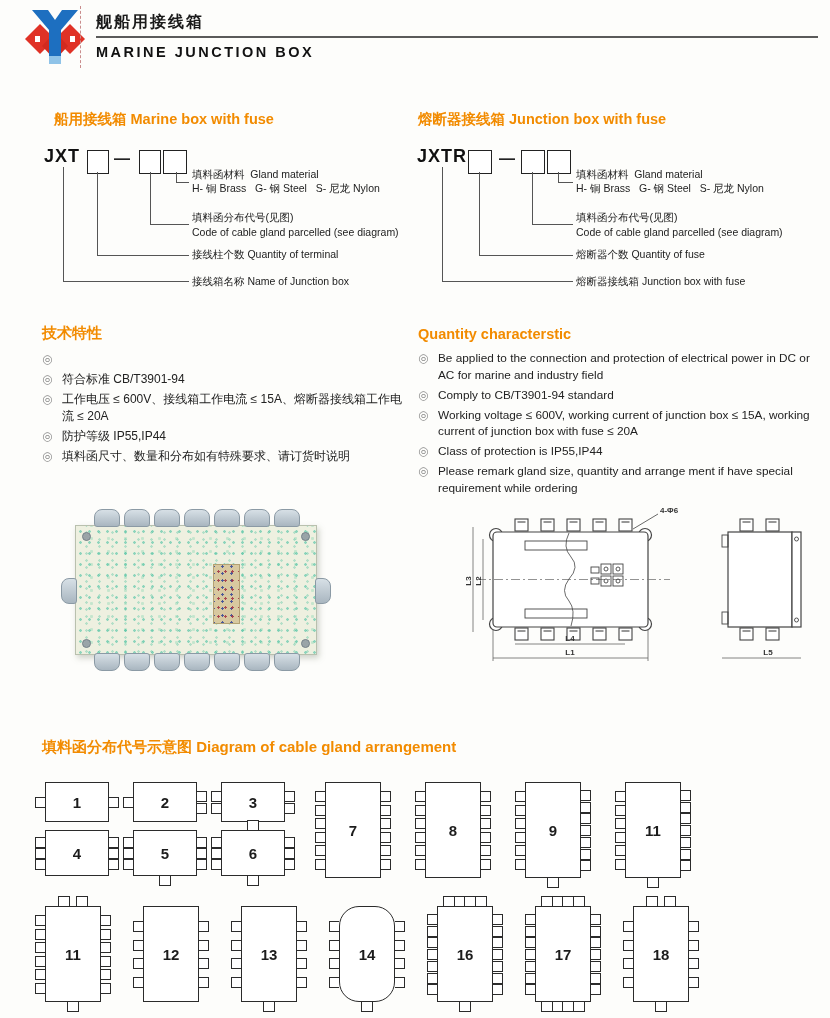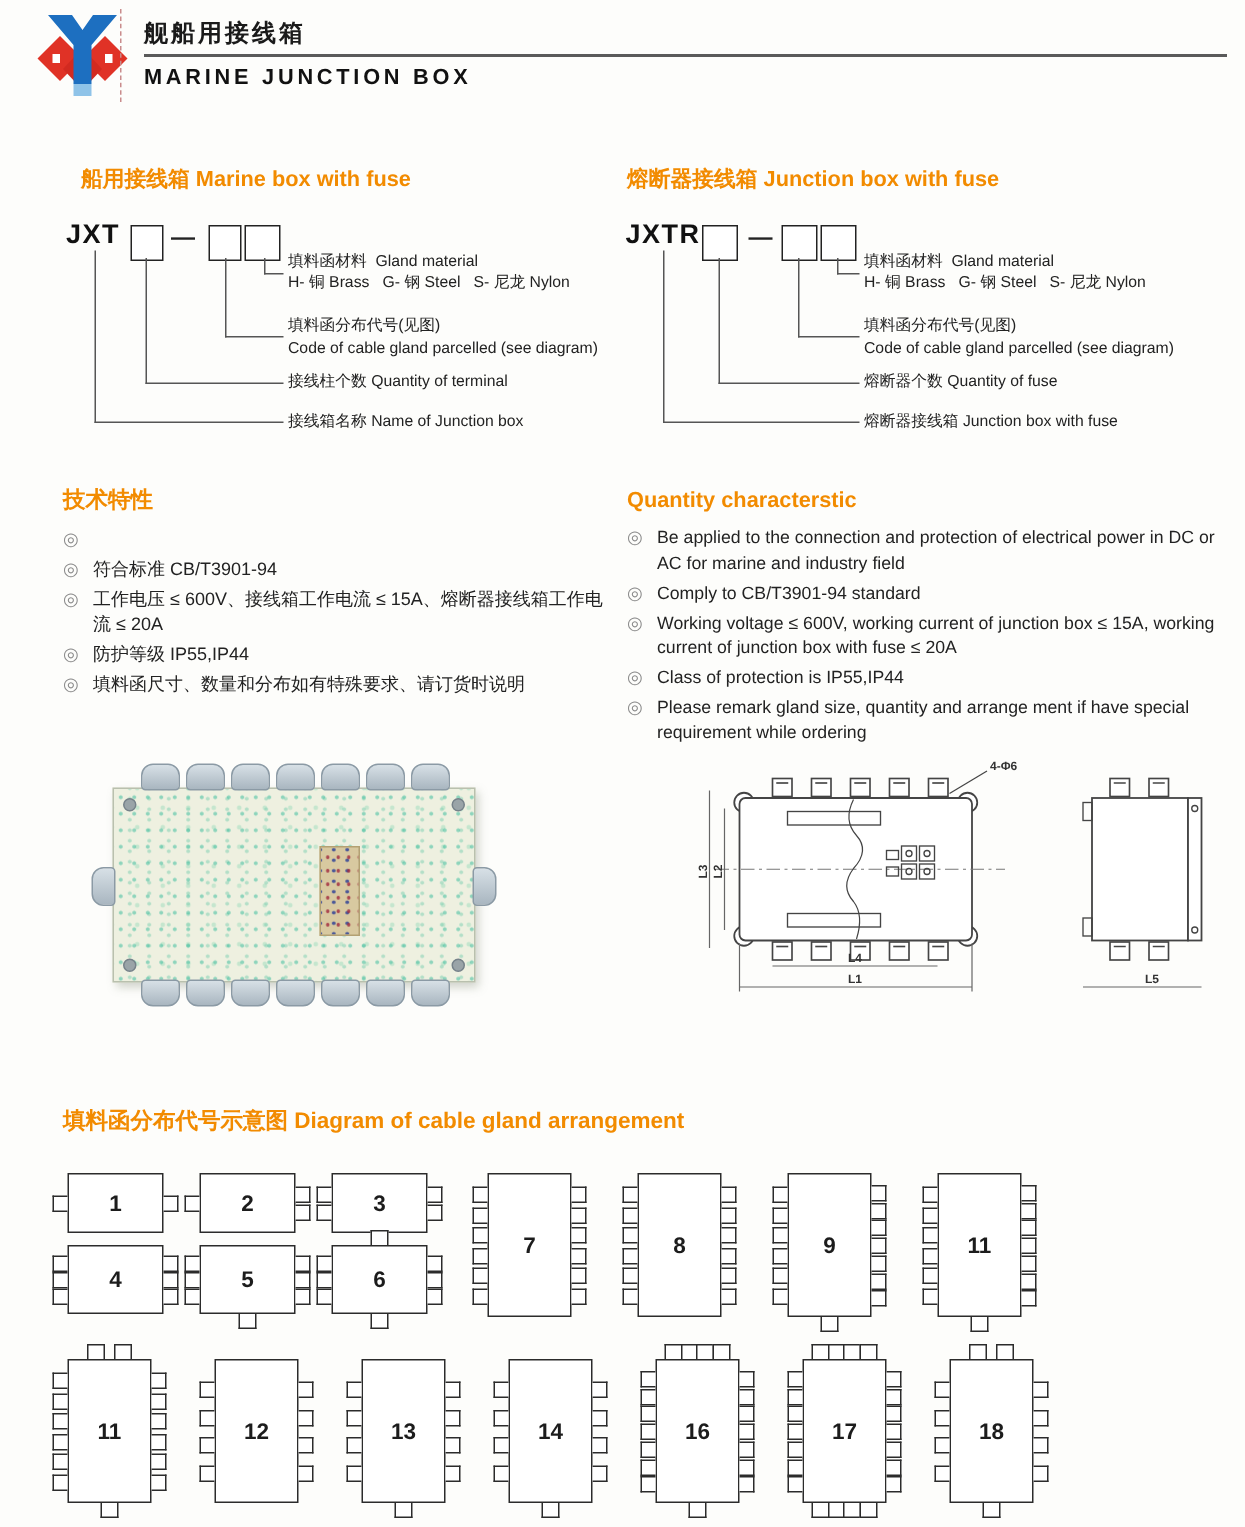--- a/index.html
+++ b/index.html
@@ -432,21 +432,21 @@
         <i class="stub right" style="top: 14px;"></i>
         <i class="stub right" style="top: 33px;"></i>
         <i class="stub right" style="top: 51px;"></i>
         <i class="stub right" style="top: 70px;"></i>
         <i class="stub bottom" style="left: 21px;"></i>
         <i class="stub left" style="top: 14px;"></i>
         <i class="stub left" style="top: 33px;"></i>
         <i class="stub left" style="top: 51px;"></i>
         <i class="stub left" style="top: 70px;"></i>
       </div>
-      <div class="gbox" style="width: 54px; height: 94px;">
+      <div class="gbox" style="width: 54px; height: 94px; border-radius: 20px;">
         <span>14</span>
         <i class="stub right" style="top: 14px;"></i>
         <i class="stub right" style="top: 33px;"></i>
         <i class="stub right" style="top: 51px;"></i>
         <i class="stub right" style="top: 70px;"></i>
         <i class="stub bottom" style="left: 21px;"></i>
         <i class="stub left" style="top: 14px;"></i>
         <i class="stub left" style="top: 33px;"></i>
         <i class="stub left" style="top: 51px;"></i>
         <i class="stub left" style="top: 70px;"></i>

